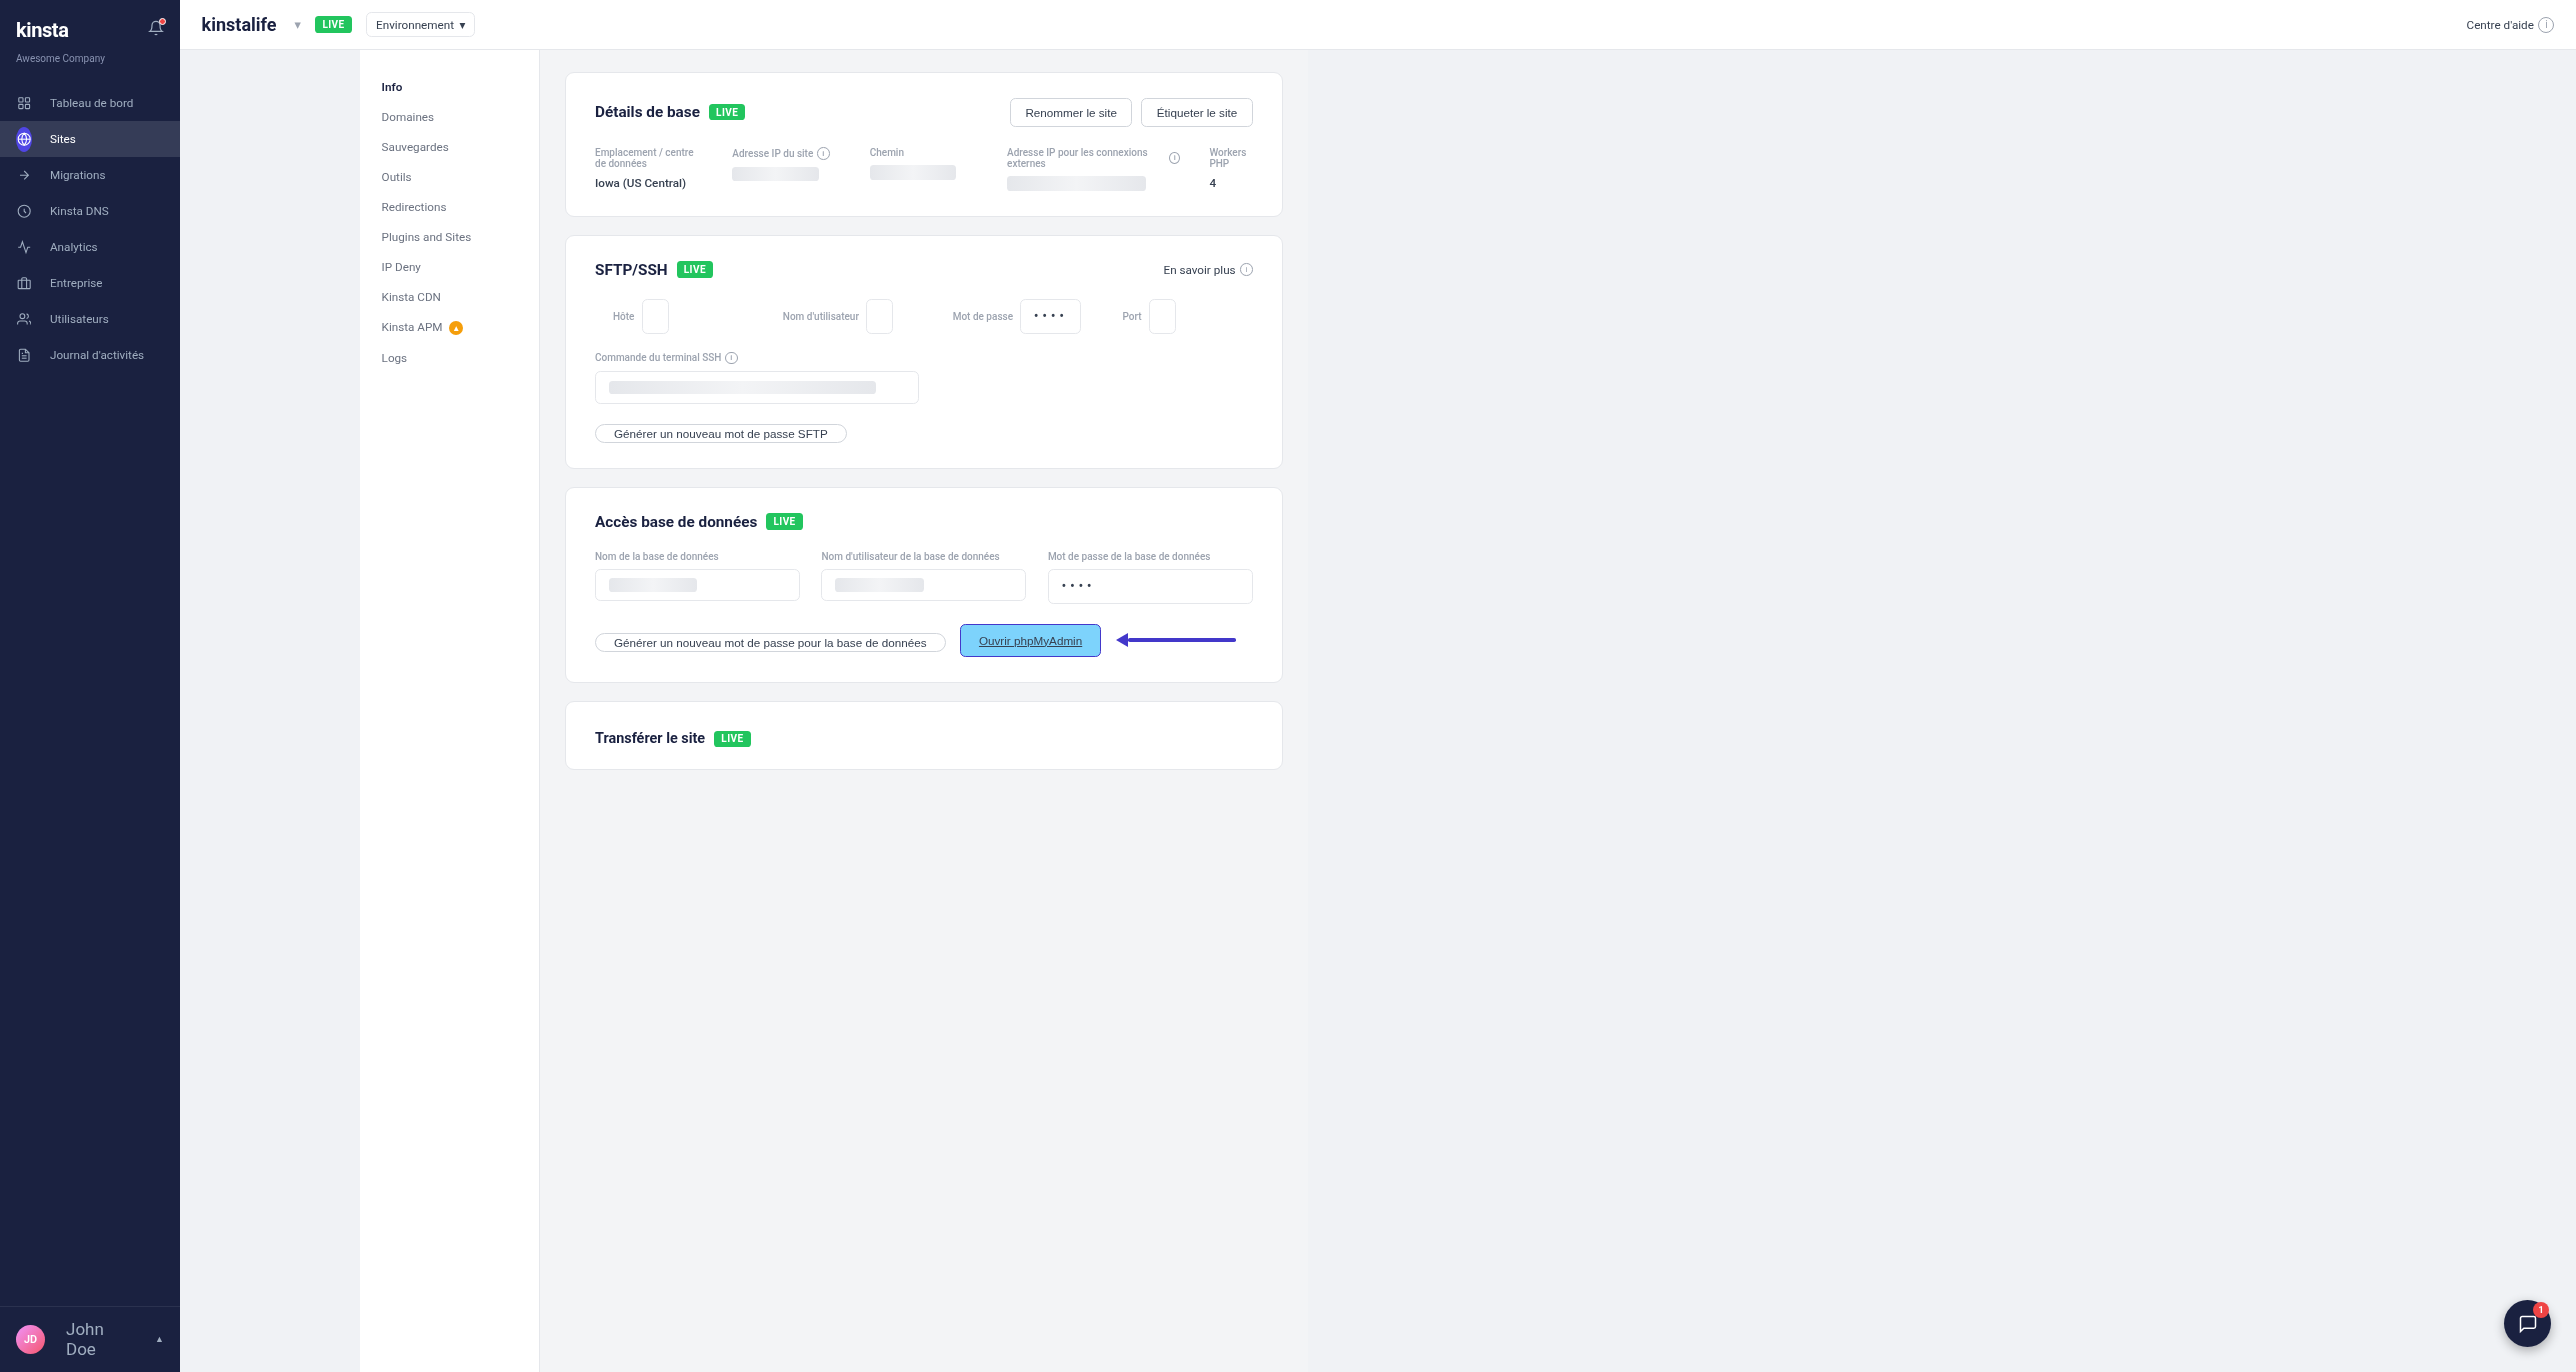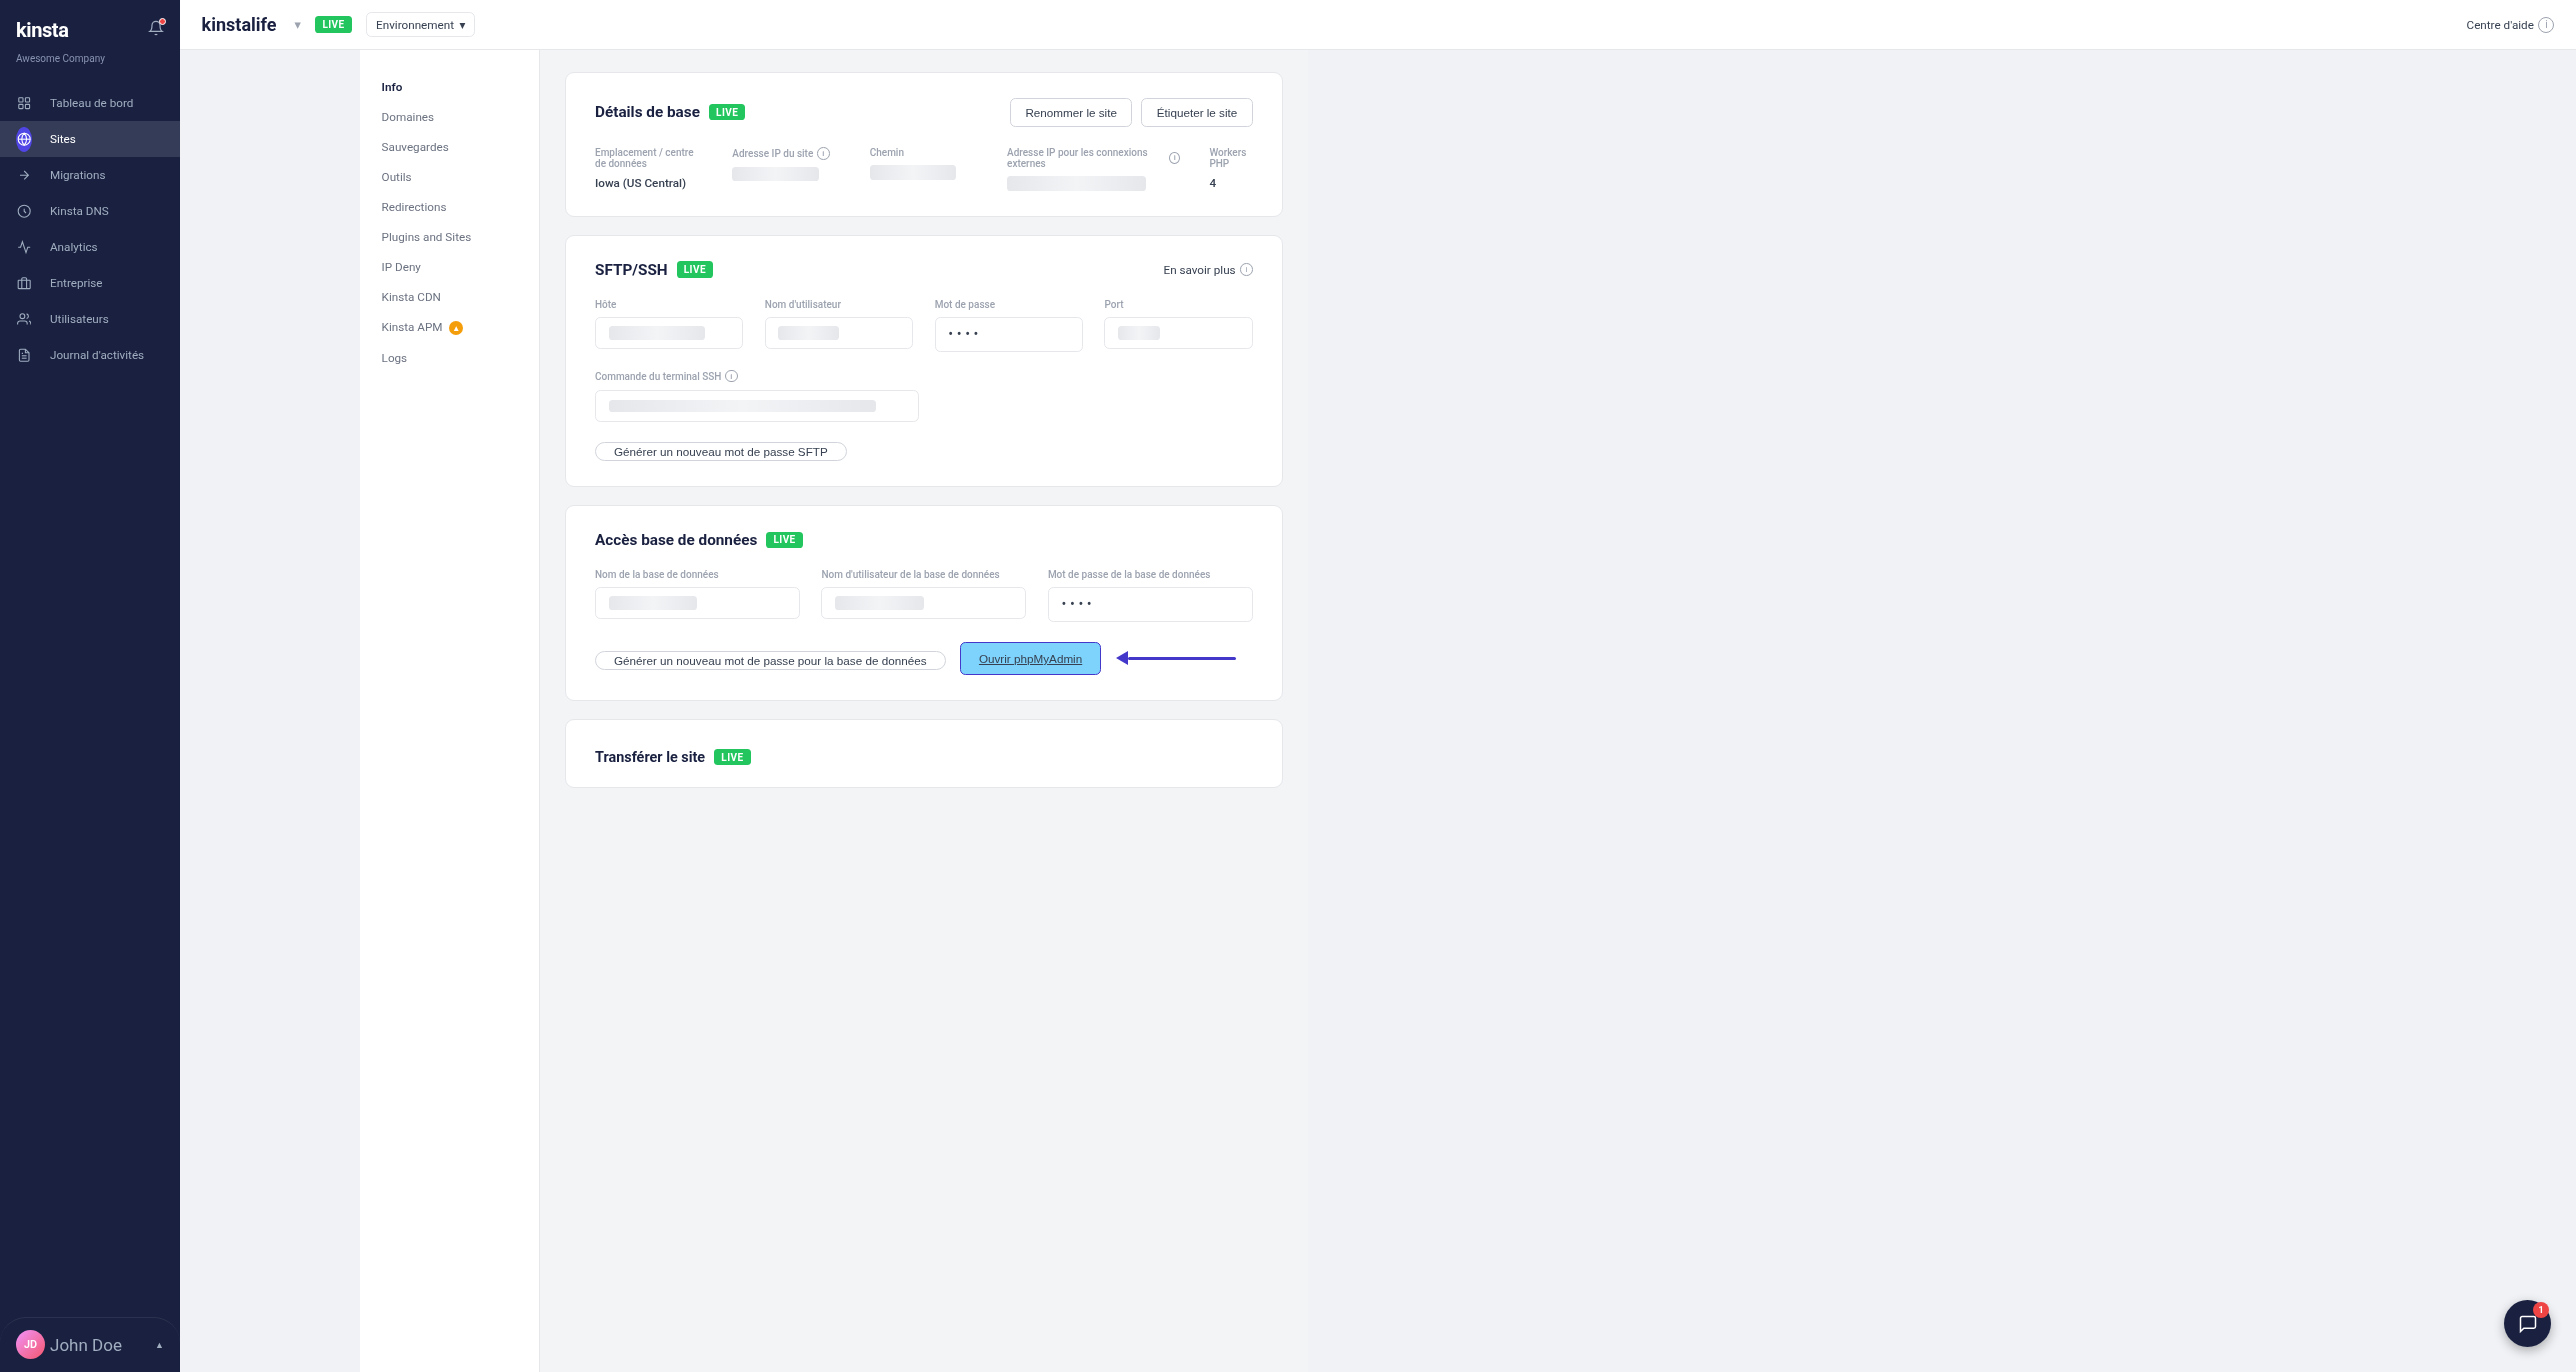--- a/index.html
+++ b/index.html
@@ -69,22 +69,21 @@
       border-radius: 50%;
       display: flex;
       align-items: center;
       justify-content: center;
     }
     .sidebar-footer {
       padding: 12.6px 16px;
       border-top: 0.9px solid rgba(255,255,255,0.08);
       display: flex;
       align-items: center;
-      gap: 5px;
-      border-radius: 26px;
+      gap: 21px;
     }
     .avatar {
       width: 29px;
       height: 29px;
       border-radius: 50%;
       background: linear-gradient(135deg, #f093fb, #f5576c);
       display: flex;
       align-items: center;
       justify-content: center;
       font-size: 10.8px;
@@ -301,22 +300,23 @@
 
     
     .sftp-fields {
       display: flex;
       gap: 21.6px;
       margin-bottom: 18px;
     }
     .sftp-field {
       flex: 1;
       display: flex;
-      flex-direction: column;
+      flex-direction: row;
       gap: 7.2px;
+      margin-left: 18px;
     }
     .sftp-input {
       border: 0.9px solid #e5e7eb;
       border-radius: 5.4px;
       padding: 8px 12.6px;
       font-size: 11.7px;
       color: #374151;
       background: #fff;
     }
     .password-dots { letter-spacing: 3.6px; font-size: 14.4px; color: #374151; }

